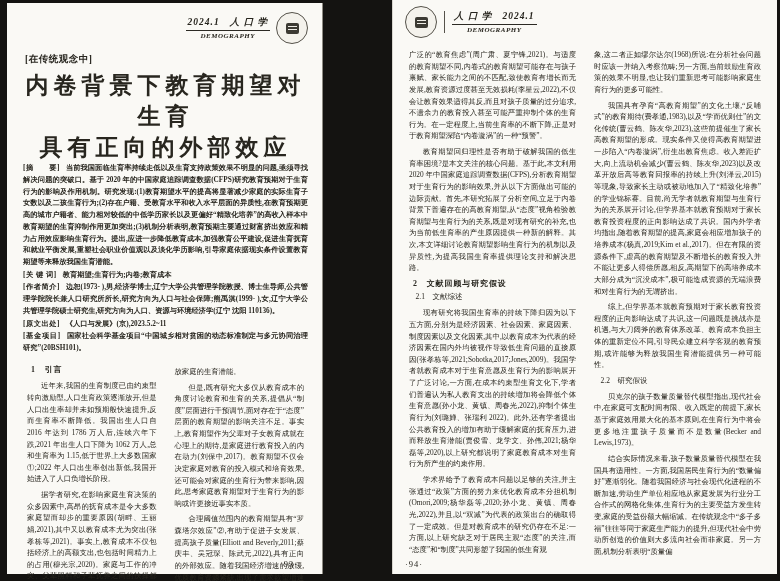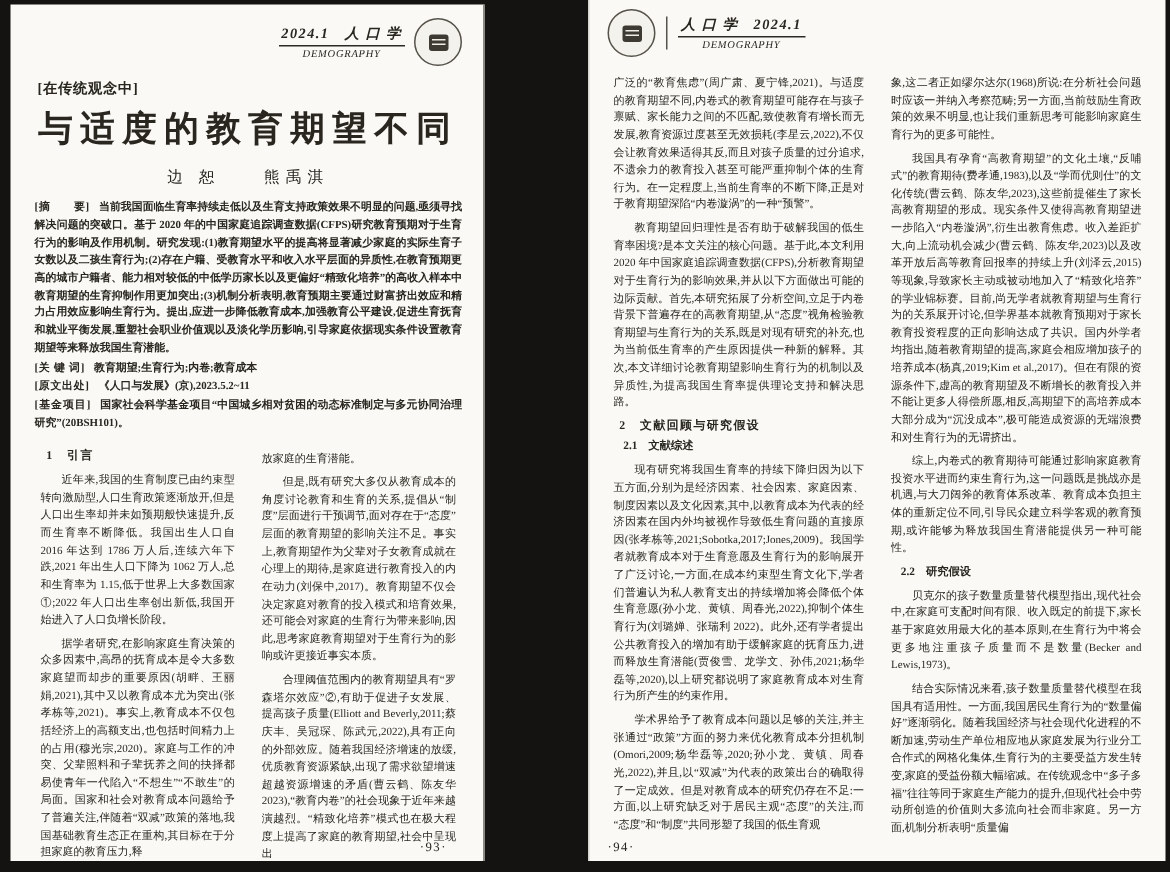--- a/index.html
+++ b/index.html
@@ -11,21 +11,21 @@
   .page{position:absolute;background:#faf9f5;color:#28261f;box-sizing:border-box;}
   .page-left{left:7px;top:3px;width:316px;height:571px;padding:8px 14px 0 16px;border-right:1px solid #8d8a82;}
   .page-right{left:392px;top:0;width:385px;height:574px;padding:6px 12px 12px 12px;border-left:1px solid #d8d6cf;}
 
   
   .hdr{display:flex;align-items:center;}
   .hdr-l{justify-content:flex-end;gap:6px;height:34px;}
   .hdr-r{justify-content:flex-start;gap:7px;height:32px;}
   .hdr-text{text-align:center;}
   .hdr-line1{font-style:italic;font-weight:bold;font-size:9.5px;letter-spacing:1px;border-bottom:1.4px solid #2c2a24;padding:0 2px 1px 2px;white-space:nowrap;}
-  .hdr-line2{font-style:italic;font-weight:normal;font-size:7px;letter-spacing:.5px;padding-top:1px;}
+  .hdr-line2{font-style:italic;font-weight:bold;font-size:7px;letter-spacing:.5px;padding-top:1px;}
   .seal{width:30px;height:30px;border-radius:50%;border:1.2px solid #55524a;display:flex;align-items:center;justify-content:center;flex:0 0 auto;background:#f4f2ec;}
   .seal-core{width:13px;height:11px;background:#3c3a33;border-radius:2px;position:relative;}
   .seal-core:after{content:"";position:absolute;left:2px;right:2px;top:3px;height:1.5px;background:#efede6;box-shadow:0 3px 0 #efede6;}
   .hdr-divider{width:1px;height:22px;background:#55524a;}
 
   
   .col-tag{font-weight:bold;font-size:9.5px;margin:8px 0 2px 2px;letter-spacing:.5px;}
   .title{font-weight:bold;text-align:center;font-size:23px;letter-spacing:5px;line-height:1.35;margin-top:4px;}
   .authors{text-align:center;font-size:10.5px;letter-spacing:4px;margin:10px 0 8px 0;}
 
@@ -34,21 +34,21 @@
   .meta p{margin:0 0 1px 0;font-weight:600;}
   .meta .lbl{font-weight:bold;letter-spacing:.5px;padding-right:6px;}
 
   
   .cols{display:flex;gap:10px;margin-top:7px;}
   .bodycol{flex:1;min-width:0;text-align:justify;font-size:7.35px;line-height:1.585;}
   .bodycol p{margin:4px;}
   .b-p{text-indent:1.9em;}
   .b-pc{text-indent:0;}
   .b-h1{font-weight:bold;font-size:7.9px;text-indent:1em;margin:2px 0 1px 0 !important;letter-spacing:1px;}
-  .b-h2{font-weight:bold;font-size:7.5px;text-indent:1.4em;margin:1px 0 0 0 !important;}
+  .b-h2{font-weight:normal;font-size:7.5px;text-indent:1.4em;margin:1px 0 0 0 !important;}
 
   .pageno{position:absolute;bottom:5px;font-size:8.5px;letter-spacing:1px;}
   .pn-left{right:24px;}
   .pn-right{left:12px;}
 </style>
 </head>
 <body>
 
 <div class="page page-left">
 
@@ -61,28 +61,29 @@
       <div class="hdr-line2">DEMOGRAPHY</div>
     </div>
     <div class="seal">
         <div class="seal-core"></div>
       </div>
   </div>
 
   <div class="col-tag">[在传统观念中]</div>
 
   <div class="title">
-    <div>与适度的教育期望不同</div>
+    <div>内卷背景下教育期望对生育</div>
+    <div>具有正向的外部效应</div>
   </div>
 
-  <div class="authors">边 恕　　熊禹淇</div>
 
   <div class="meta">
     <p><span class="lbl">[摘　　要]</span><span>当前我国面临生育率持续走低以及生育支持政策效果不明显的问题,亟须寻找解决问题的突破口。基于 2020 年的中国家庭追踪调查数据(CFPS)研究教育预期对于生育行为的影响及作用机制。研究发现:(1)教育期望水平的提高将显著减少家庭的实际生育子女数以及二孩生育行为;(2)存在户籍、受教育水平和收入水平层面的异质性,在教育预期更高的城市户籍者、能力相对较低的中低学历家长以及更偏好“精致化培养”的高收入样本中教育期望的生育抑制作用更加突出;(3)机制分析表明,教育预期主要通过财富挤出效应和精力占用效应影响生育行为。提出,应进一步降低教育成本,加强教育公平建设,促进生育抚育和就业平衡发展,重塑社会职业价值观以及淡化学历影响,引导家庭依据现实条件设置教育期望等来释放我国生育潜能。</span></p>
     <p><span class="lbl">[关 键 词]</span><span>教育期望;生育行为;内卷;教育成本</span></p>
+    <p><span class="lbl">[作者简介]</span><span>边恕(1973-  ),男,经济学博士,辽宁大学公共管理学院教授、博士生导师,公共管理学院院长兼人口研究所所长,研究方向为人口与社会保障;熊禹淇(1999-  ),女,辽宁大学公共管理学院硕士研究生,研究方向为人口、资源与环境经济学(辽宁  沈阳  110136)。</span></p>
     <p><span class="lbl">[原文出处]</span><span>《人口与发展》(京),2023.5.2~11</span></p>
     <p><span class="lbl">[基金项目]</span><span>国家社会科学基金项目“中国城乡相对贫困的动态标准制定与多元协同治理研究”(20BSH101)。</span></p>
   </div>
 
   <div class="cols">
     <div class="bodycol">
         <p class="b-h1">1　引言</p>
         <p class="b-p">近年来,我国的生育制度已由约束型转向激励型,人口生育政策逐渐放开,但是人口出生率却并未如预期般快速提升,反而生育率不断降低。我国出生人口自 2016 年达到 1786 万人后,连续六年下跌,2021 年出生人口下降为 1062 万人,总和生育率为 1.15,低于世界上大多数国家①;2022 年人口出生率创出新低,我国开始进入了人口负增长阶段。</p>
         <p class="b-p">据学者研究,在影响家庭生育决策的众多因素中,高昂的抚育成本是令大多数家庭望而却步的重要原因(胡畔、王丽娟,2021),其中又以教育成本尤为突出(张孝栋等,2021)。事实上,教育成本不仅包括经济上的高额支出,也包括时间精力上的占用(穆光宗,2020)。家庭与工作的冲突、父辈照料和子辈抚养之间的抉择都易使青年一代陷入“不想生”“不敢生”的局面。国家和社会对教育成本问题给予了普遍关注,伴随着“双减”政策的落地,我国基础教育生态正在重构,其目标在于分担家庭的教育压力,释</p>
       </div>
@@ -117,21 +118,21 @@
         <p class="b-pc">广泛的“教育焦虑”(周广肃、夏宁锋,2021)。与适度的教育期望不同,内卷式的教育期望可能存在与孩子禀赋、家长能力之间的不匹配,致使教育有增长而无发展,教育资源过度甚至无效损耗(李星云,2022),不仅会让教育效果适得其反,而且对孩子质量的过分追求,不遗余力的教育投入甚至可能严重抑制个体的生育行为。在一定程度上,当前生育率的不断下降,正是对于教育期望深陷“内卷漩涡”的一种“预警”。</p>
         <p class="b-p">教育期望回归理性是否有助于破解我国的低生育率困境?是本文关注的核心问题。基于此,本文利用 2020 年中国家庭追踪调查数据(CFPS),分析教育期望对于生育行为的影响效果,并从以下方面做出可能的边际贡献。首先,本研究拓展了分析空间,立足于内卷背景下普遍存在的高教育期望,从“态度”视角检验教育期望与生育行为的关系,既是对现有研究的补充,也为当前低生育率的产生原因提供一种新的解释。其次,本文详细讨论教育期望影响生育行为的机制以及异质性,为提高我国生育率提供理论支持和解决思路。</p>
         <p class="b-h1">2　文献回顾与研究假设</p>
         <p class="b-h2">2.1　文献综述</p>
         <p class="b-p">现有研究将我国生育率的持续下降归因为以下五方面,分别为是经济因素、社会因素、家庭因素、制度因素以及文化因素,其中,以教育成本为代表的经济因素在国内外均被视作导致低生育问题的直接原因(张孝栋等,2021;Sobotka,2017;Jones,2009)。我国学者就教育成本对于生育意愿及生育行为的影响展开了广泛讨论,一方面,在成本约束型生育文化下,学者们普遍认为私人教育支出的持续增加将会降低个体生育意愿(孙小龙、黄镇、周春光,2022),抑制个体生育行为(刘璐婵、张瑞利 2022)。此外,还有学者提出公共教育投入的增加有助于缓解家庭的抚育压力,进而释放生育潜能(贾俊雪、龙学文、孙伟,2021;杨华磊等,2020),以上研究都说明了家庭教育成本对生育行为所产生的约束作用。</p>
         <p class="b-p">学术界给予了教育成本问题以足够的关注,并主张通过“政策”方面的努力来优化教育成本分担机制(Omori,2009;杨华磊等,2020;孙小龙、黄镇、周春光,2022),并且,以“双减”为代表的政策出台的确取得了一定成效。但是对教育成本的研究仍存在不足:一方面,以上研究缺乏对于居民主观“态度”的关注,而“态度”和“制度”共同形塑了我国的低生育观</p>
       </div>
     <div class="bodycol">
         <p class="b-pc">象,这二者正如缪尔达尔(1968)所说:在分析社会问题时应该一并纳入考察范畴;另一方面,当前鼓励生育政策的效果不明显,也让我们重新思考可能影响家庭生育行为的更多可能性。</p>
         <p class="b-p">我国具有孕育“高教育期望”的文化土壤,“反哺式”的教育期待(费孝通,1983),以及“学而优则仕”的文化传统(曹云鹤、陈友华,2023),这些前提催生了家长高教育期望的形成。现实条件又使得高教育期望进一步陷入“内卷漩涡”,衍生出教育焦虑。收入差距扩大,向上流动机会减少(曹云鹤、陈友华,2023)以及改革开放后高等教育回报率的持续上升(刘泽云,2015)等现象,导致家长主动或被动地加入了“精致化培养”的学业锦标赛。目前,尚无学者就教育期望与生育行为的关系展开讨论,但学界基本就教育预期对于家长教育投资程度的正向影响达成了共识。国内外学者均指出,随着教育期望的提高,家庭会相应增加孩子的培养成本(杨真,2019;Kim et al.,2017)。但在有限的资源条件下,虚高的教育期望及不断增长的教育投入并不能让更多人得偿所愿,相反,高期望下的高培养成本大部分成为“沉没成本”,极可能造成资源的无端浪费和对生育行为的无谓挤出。</p>
-        <p class="b-p">综上,内卷式的教育期待可能通过影响家庭教育投资水平进而约束生育行为,这一问题既是挑战亦是机遇,与大刀阔斧的教育体系改革、教育成本负担主体的重新定位不同,引导民众建立科学客观的教育预期,或许能够为释放我国生育潜能提供另一种可能性。</p>
+        <p class="b-p">综上,但学界基本就教育预期对于家长教育投资程度的正向影响达成了共识,这一问题既是挑战亦是机遇,与大刀阔斧的教育体系改革、教育成本负担主体的重新定位不同,引导民众建立科学客观的教育预期,或许能够为释放我国生育潜能提供另一种可能性。</p>
         <p class="b-h2">2.2　研究假设</p>
         <p class="b-p">贝克尔的孩子数量质量替代模型指出,现代社会中,在家庭可支配时间有限、收入既定的前提下,家长基于家庭效用最大化的基本原则,在生育行为中将会更多地注重孩子质量而不是数量(Becker and Lewis,1973)。</p>
         <p class="b-p">结合实际情况来看,孩子数量质量替代模型在我国具有适用性。一方面,我国居民生育行为的“数量偏好”逐渐弱化。随着我国经济与社会现代化进程的不断加速,劳动生产单位相应地从家庭发展为行业分工合作式的网格化集体,生育行为的主要受益方发生转变,家庭的受益份额大幅缩减。在传统观念中“多子多福”往往等同于家庭生产能力的提升,但现代社会中劳动所创造的价值则大多流向社会而非家庭。另一方面,机制分析表明“质量偏</p>
       </div>
   </div>
 
   <div class="pageno pn-right">·94·</div>
 </div>
 
 </body></html>

